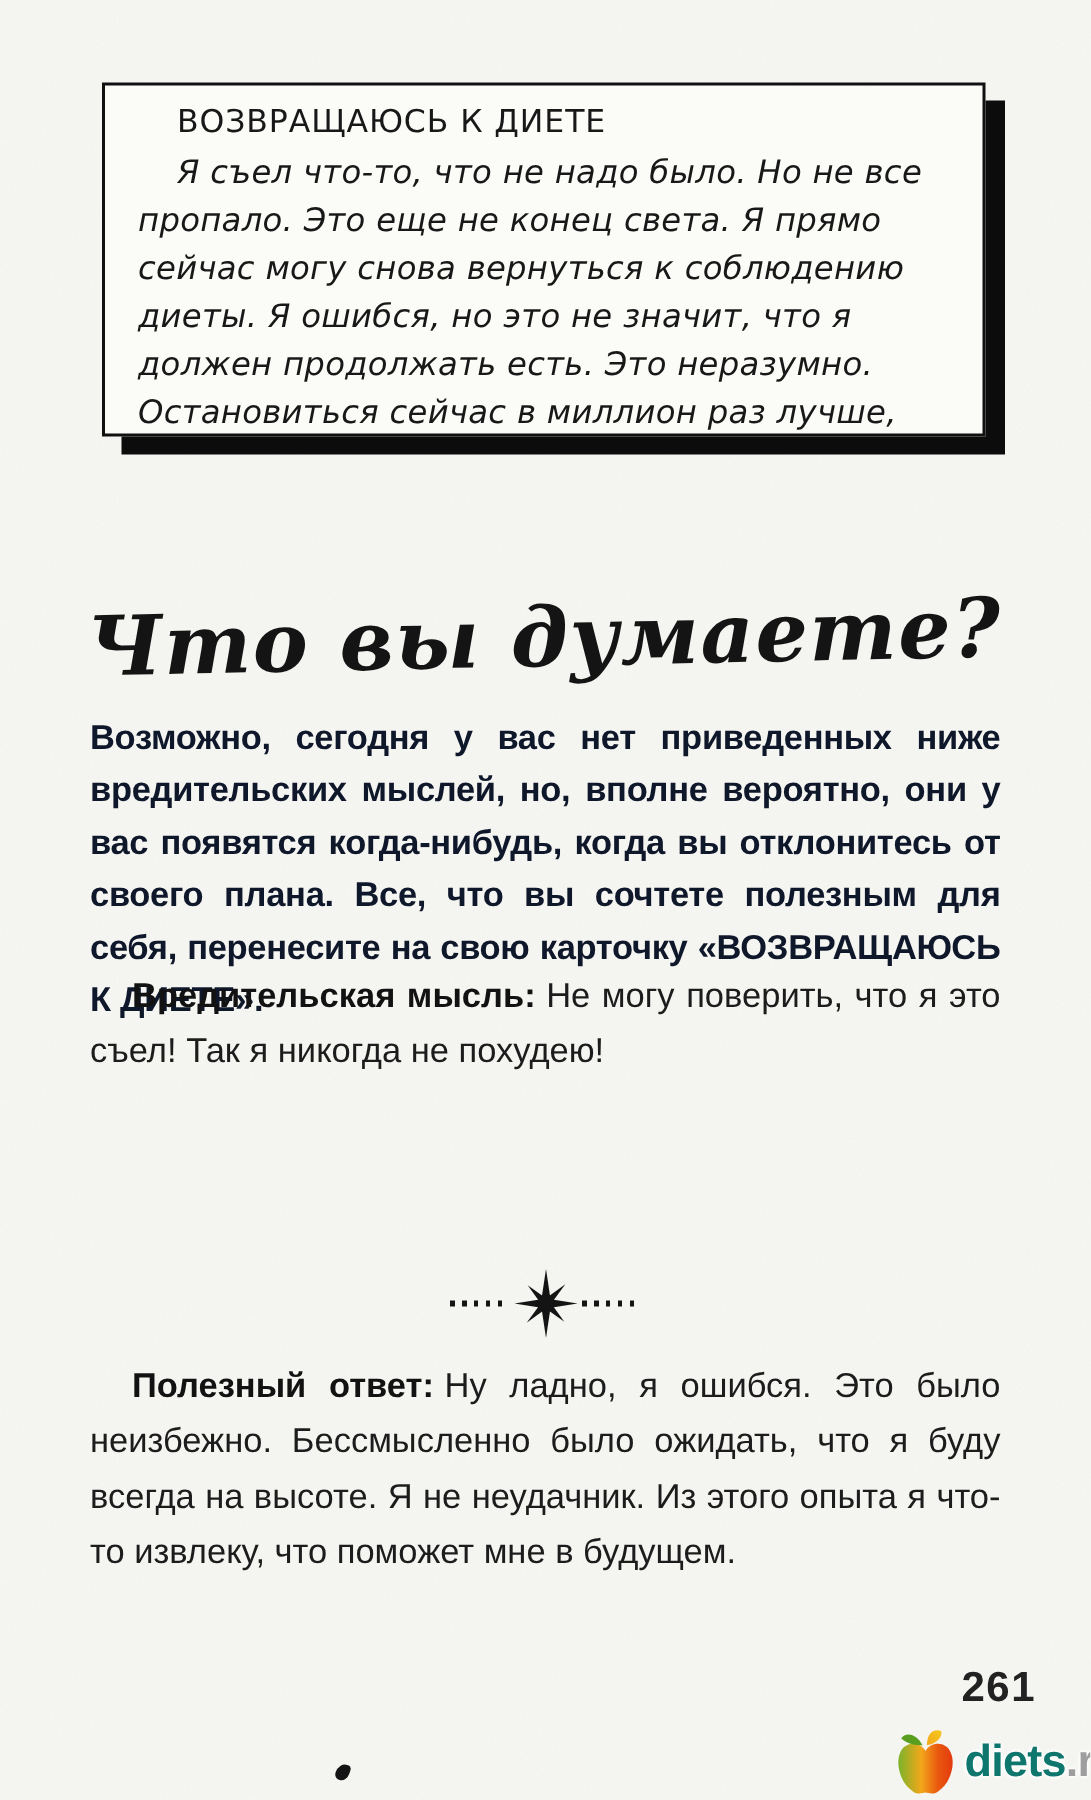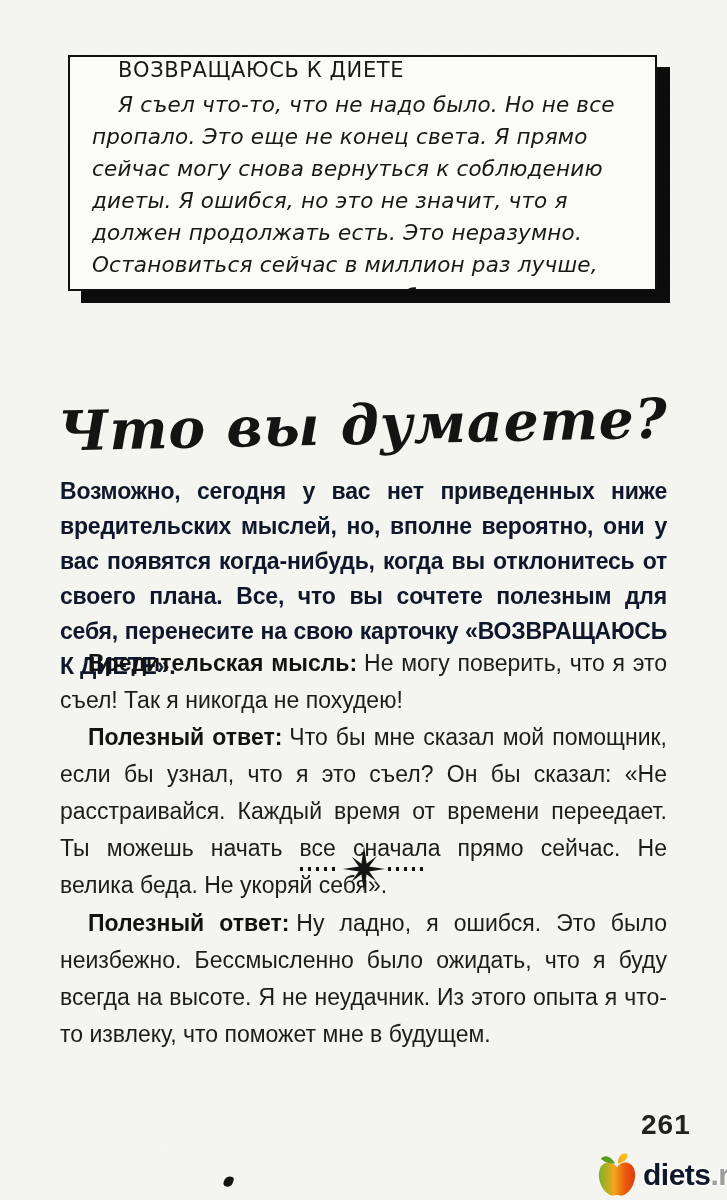--- a/index.html
+++ b/index.html
@@ -15,21 +15,21 @@
   }
   .noise{position:absolute;left:0;top:0;width:727px;height:1200px;pointer-events:none;}
 
   
   .note-card{
     position:absolute;left:68px;top:55px;width:589px;height:236px;
     box-sizing:border-box;
     background:#fbfbf8;
     border:2px solid #101010;
     box-shadow:13px 12px 0 #0c0c0c;
-    padding:1px 20px 0 22px;
+    padding:12px 20px 0 22px;
     overflow:hidden;
   }
   .card-title{
     font-family:"DejaVu Sans",sans-serif;
     font-size:21px;font-weight:500;letter-spacing:.6px;
     margin:0 0 7px 26px;color:#181818;
   }
   .card-body{
     font-family:"DejaVu Sans",sans-serif;
     font-style:italic;
@@ -85,21 +85,21 @@
   }
   .watermark{
     position:absolute;left:596px;top:1152px;height:46px;
     display:flex;align-items:center;gap:5px;
   }
   .wm-text{
     font-size:30px;font-weight:bold;letter-spacing:-.5px;
     text-shadow:0 0 3px #fff,0 0 3px #fff,0 0 4px #fff;
     white-space:nowrap;
   }
-  .wm-name{color:#0f172a;}
+  .wm-name{color:#0f766e;}
   .wm-tld{color:#9e9e9e;font-weight:bold;}
 </style>
 </head>
 <body>
 
 <div class="page">
 
   <svg class="noise" width="727" height="1200">
     <filter id="paperNoise">
       <feTurbulence type="fractalNoise" baseFrequency="0.8" numOctaves="2" stitchTiles="stitch"></feTurbulence>
@@ -113,23 +113,20 @@
     <div class="card-body">Я съел что-то, что не надо было. Но не все пропало. Это еще не конец света. Я прямо сейчас могу снова вернуться к соблюдению диеты. Я ошибся, но это не значит, что я должен продолжать есть. Это неразумно. Остановиться сейчас в миллион раз лучше, чем продолжать есть еще больше.</div>
   </div>
 
   <h1 class="heading">Что вы думаете?</h1>
 
   <p class="intro">Возможно, сегодня у вас нет приведенных ниже вредительских мыслей, но, вполне вероятно, они у вас появятся когда-нибудь, когда вы отклонитесь от своего плана. Все, что вы сочтете полезным для себя, перенесите на свою карточку «ВОЗВРАЩАЮСЬ К ДИЕТЕ».</p>
 
   <div class="dialog dialog-1">
     <p>
       <span class="dlabel">Вредительская мысль:</span><span>Не могу поверить, что я это съел! Так я никогда не похудею!</span>
-    </p>
-    <p>
-      <span class="dlabel">Полезный ответ:</span><span>Что бы мне сказал мой помощник, если бы узнал, что я это съел? Он бы сказал: «Не расстраивайся. Каждый время от времени переедает. Ты можешь начать все сначала прямо сейчас. Не велика беда. Не укоряй себя».</span>
     </p>
   </div>
 
   <div class="divider">
     <span class="dots"></span>
     <svg class="star" width="46" height="46" viewBox="0 0 44 48">
       <g fill="#141414">
         <polygon points="22,0 25.6,24 22,48 18.4,24"></polygon>
         <polygon points="0,24 22,20.6 44,24 22,27.4"></polygon>
         <g transform="rotate(45 22 24)">

